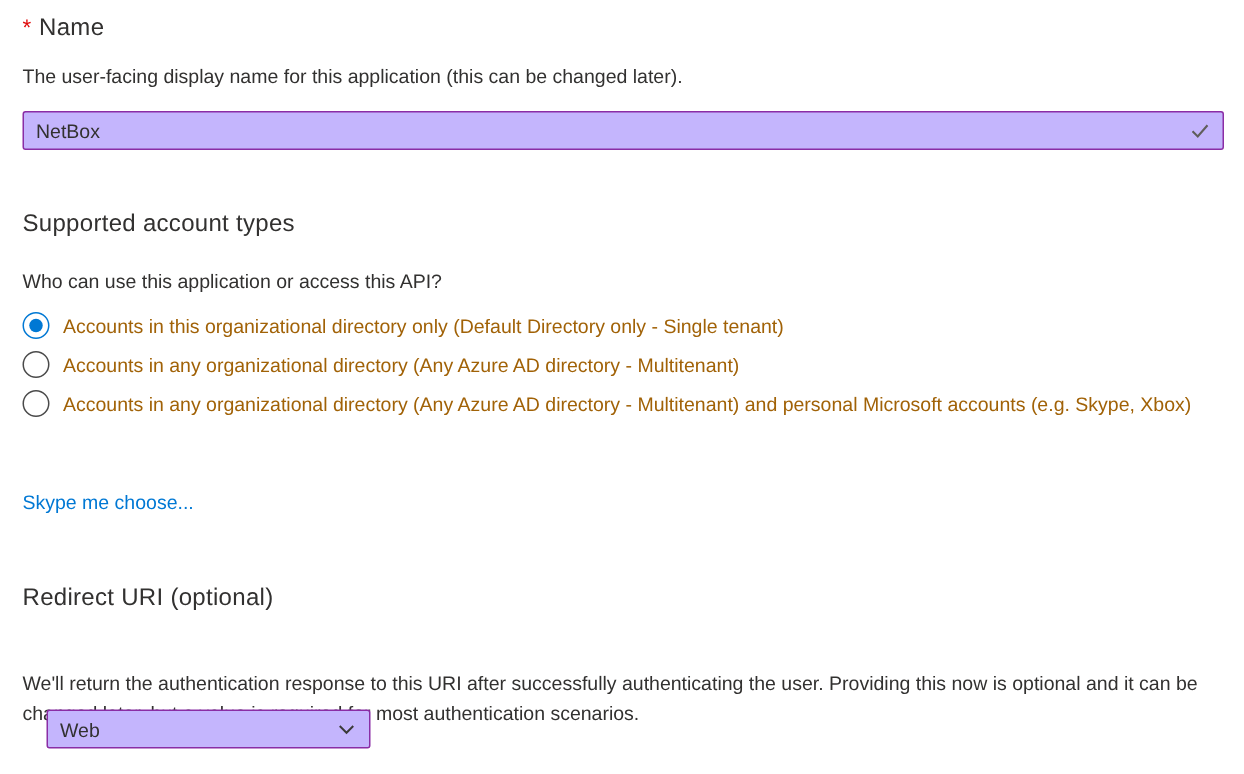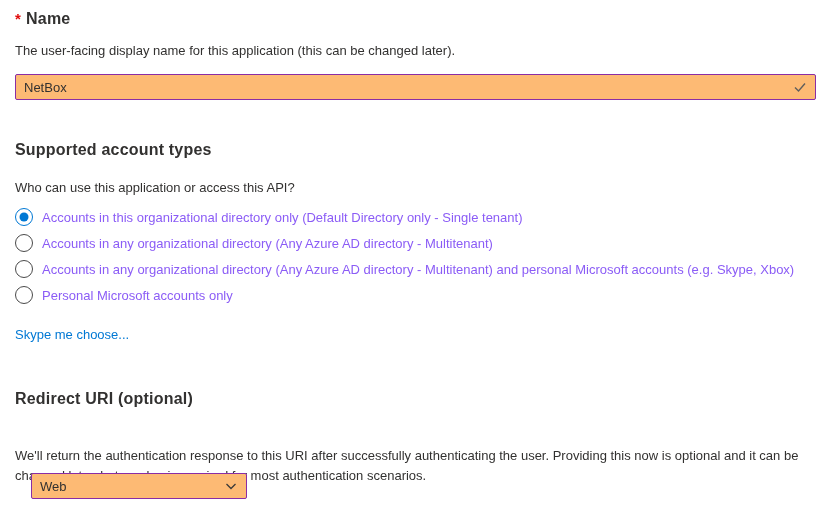--- a/index.html
+++ b/index.html
@@ -7,34 +7,34 @@
   body {
     width: 829px; height: 516px;
     font-family: "Liberation Sans", sans-serif;
     color: #323130;
     position: relative;
     overflow: hidden;
   }
   .abs { position: absolute; }
   .section-title {
     font-size: 16px;
-    font-weight: 700;
+    font-weight: 400;
     color: #323130;
     letter-spacing: 0.2px;
   }
   .body-text { font-size: 13px; color: #323130; }
   .required-star { color: #e00b0b; margin-right: 5px; font-size: 15px; }
 
   
   #name-title { left: 15px; top: 10px; }
   #name-desc  { left: 15px; top: 43px; }
   .field-box {
     border: 1.5px solid #8a2da5;
     border-radius: 2px;
-    background: #fdba74;
+    background: #c4b5fd;
     display: flex;
     align-items: center;
     height: 26px;
   }
   #name-field { left: 15px; top: 74px; width: 801px; }
   .text-input {
     border: none; outline: none;
     flex: 1 1 auto;
     height: 100%;
     font-family: "Liberation Sans", sans-serif;
@@ -67,21 +67,21 @@
   .radio-row.selected .radio-circle { border-color: #0078d4; border-width: 1.6px; }
   .radio-row.selected .radio-circle::after {
     content: "";
     position: absolute;
     left: 50%; top: 50%;
     width: 9px; height: 9px;
     transform: translate(-50%, -50%);
     border-radius: 50%;
     background: #0078d4;
   }
-  .radio-label { font-size: 13px; color: #8b5cf6; white-space: nowrap; }
+  .radio-label { font-size: 13px; color: #a16207; white-space: nowrap; }
 
   #help-link {
     left: 15px; top: 327px;
     font-size: 13px;
     color: #0078d4;
     text-decoration: none;
     cursor: pointer;
   }
 
   
@@ -118,24 +118,20 @@
     <span class="radio-label">Accounts in this organizational directory only (Default Directory only - Single tenant)</span>
   </div>
   <div class="radio-row">
     <span class="radio-circle"></span>
     <span class="radio-label">Accounts in any organizational directory (Any Azure AD directory - Multitenant)</span>
   </div>
   <div class="radio-row">
     <span class="radio-circle"></span>
     <span class="radio-label">Accounts in any organizational directory (Any Azure AD directory - Multitenant) and personal Microsoft accounts (e.g. Skype, Xbox)</span>
   </div>
-  <div class="radio-row">
-    <span class="radio-circle"></span>
-    <span class="radio-label">Personal Microsoft accounts only</span>
-  </div>
 </div>
 
 <a class="abs" id="help-link">Skype me choose...</a>
 
 <div class="abs section-title" id="redirect-title">Redirect URI (optional)</div>
 <div class="abs body-text" id="redirect-desc">We'll return the authentication response to this URI after successfully authenticating the user. Providing this now is optional and it can be changed later, but a value is required for most authentication scenarios.</div>
 
 <div class="abs" id="redirect-row">
   <div class="field-box" id="platform-select">
     <span class="select-value">Web</span>

